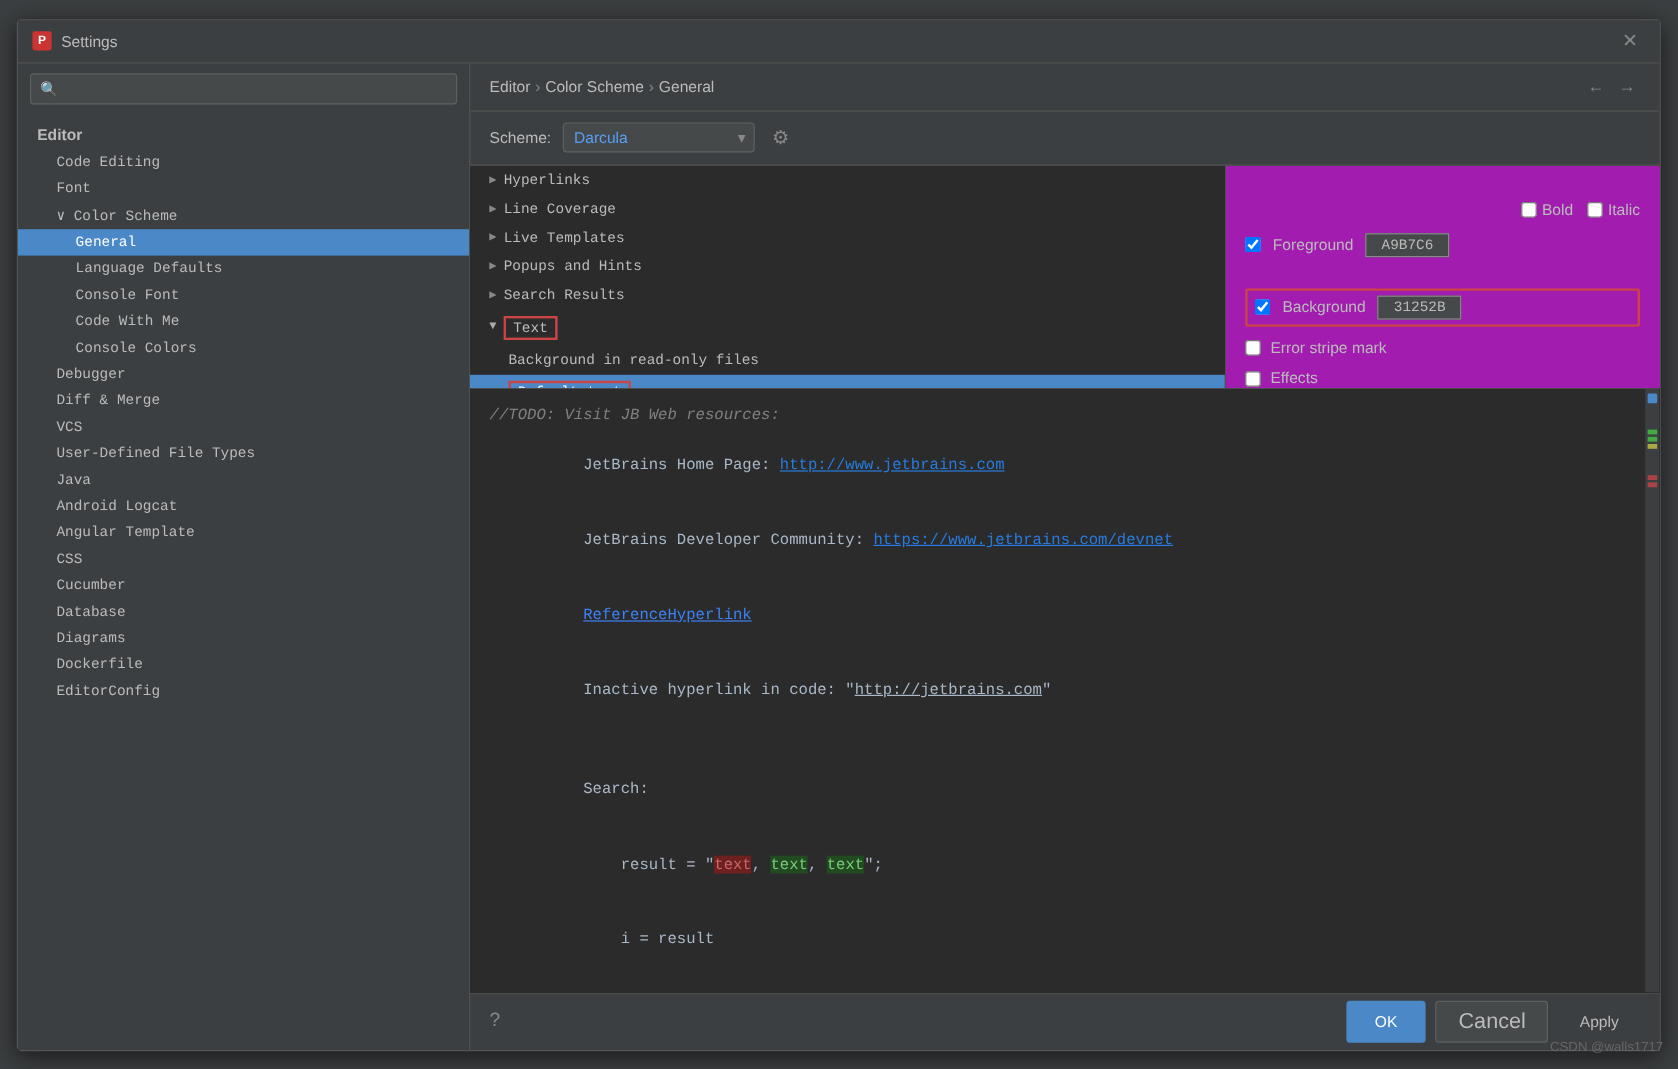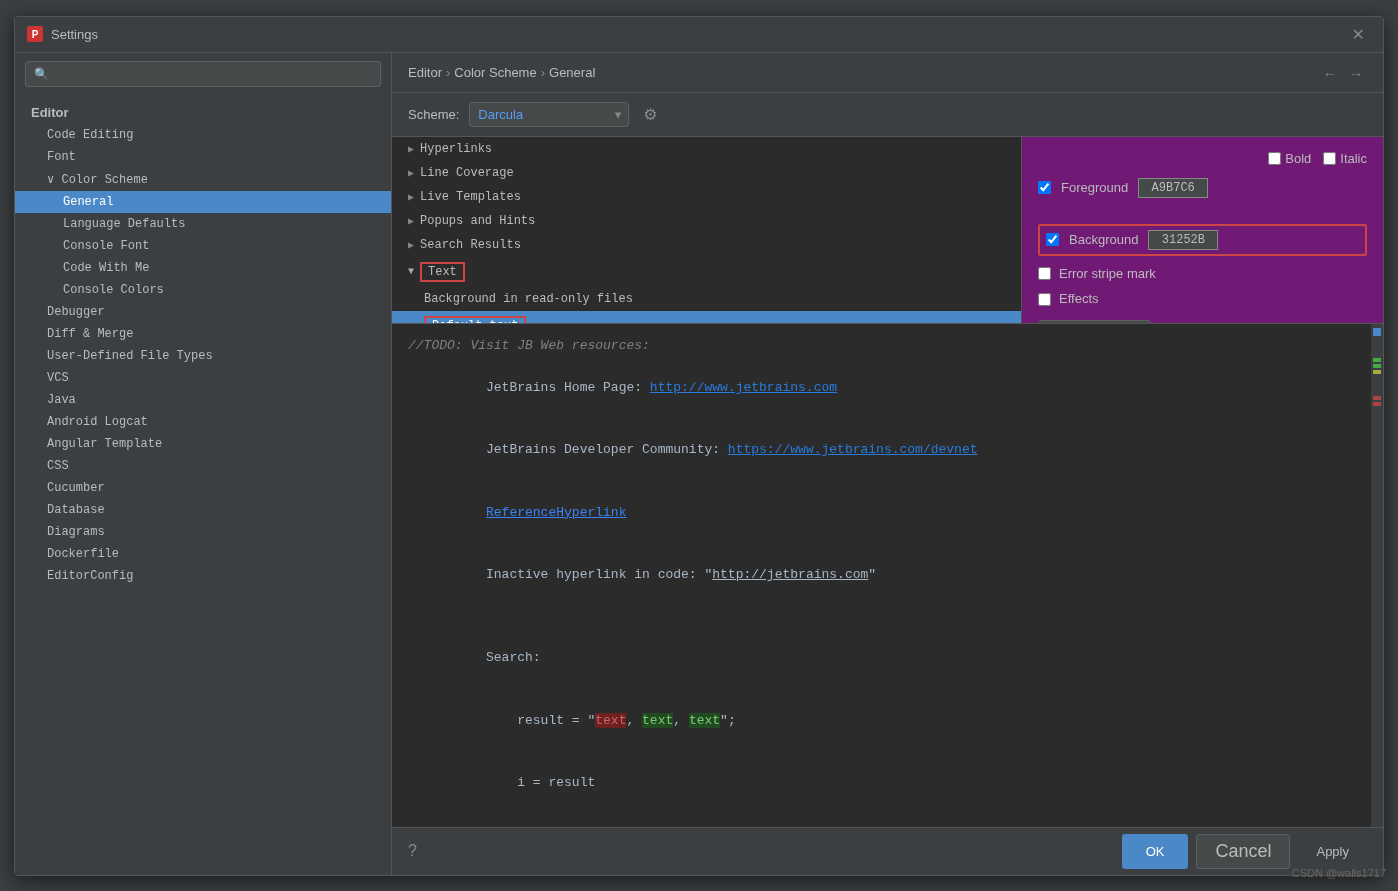--- a/index.html
+++ b/index.html
@@ -217,22 +217,22 @@
       background: #4a88c7;
       color: #fff;
     }
     .tree-item.sub {
       padding-left: 32px;
     }
     .expand-arrow { font-size: 10px; color: #888; }
     
     .props-panel {
       flex: 1;
-      background: #701a75;
-      padding: 14px 16px;
+      background: #a21caf;
+      padding: 29px 16px;
       overflow-y: auto;
     }
     .props-top-row {
       display: flex;
       align-items: center;
       justify-content: flex-end;
       gap: 12px;
       margin-bottom: 12px;
     }
     .color-swatch {
@@ -380,22 +380,22 @@
         <div class="sidebar-item">
           <span>∨ </span>Color Scheme
         </div>
         <div class="sidebar-item sub active">General</div>
         <div class="sidebar-item sub">Language Defaults</div>
         <div class="sidebar-item sub">Console Font</div>
         <div class="sidebar-item sub">Code With Me</div>
         <div class="sidebar-item sub">Console Colors</div>
         <div class="sidebar-item">Debugger</div>
         <div class="sidebar-item">Diff &amp; Merge</div>
+        <div class="sidebar-item">VCS</div>
         <div class="sidebar-item">User-Defined File Types</div>
-        <div class="sidebar-item">VCS</div>
         <div class="sidebar-item">Java</div>
         <div class="sidebar-item">Android Logcat</div>
         <div class="sidebar-item">Angular Template</div>
         <div class="sidebar-item">CSS</div>
         <div class="sidebar-item">Cucumber</div>
         <div class="sidebar-item">Database</div>
         <div class="sidebar-item">Diagrams</div>
         <div class="sidebar-item">Dockerfile</div>
         <div class="sidebar-item">EditorConfig</div>
       </div>

